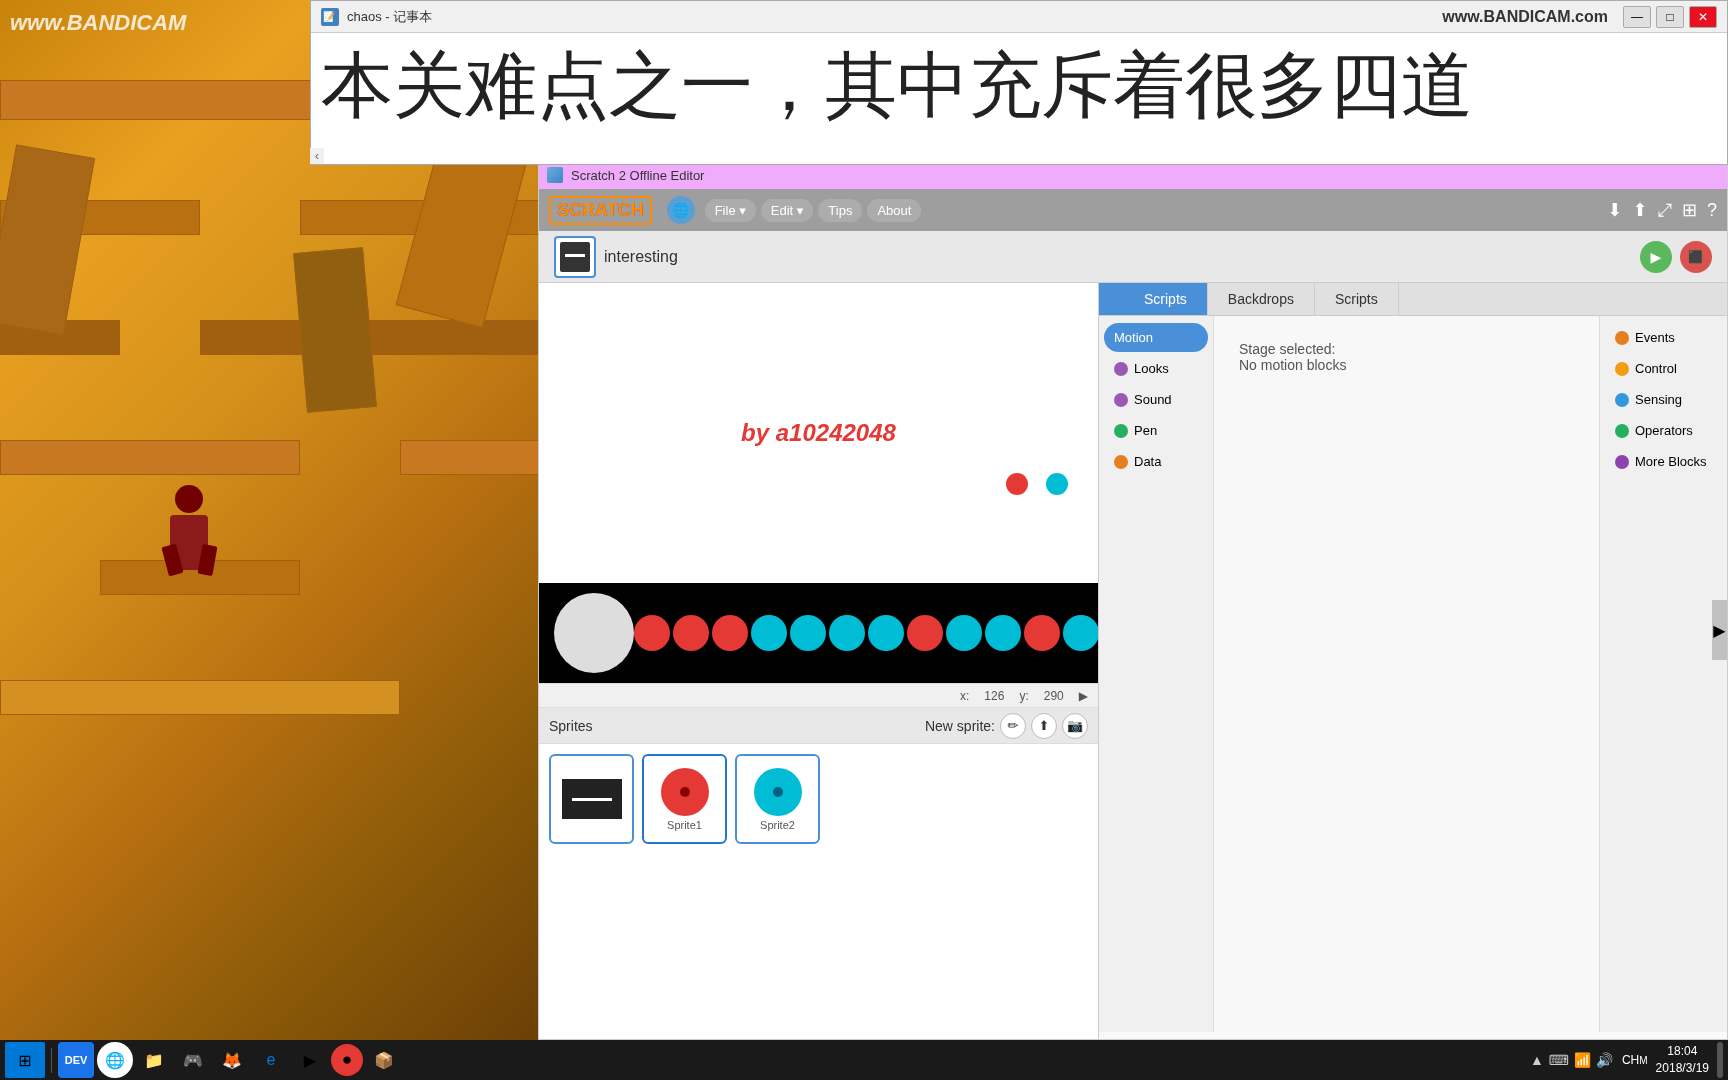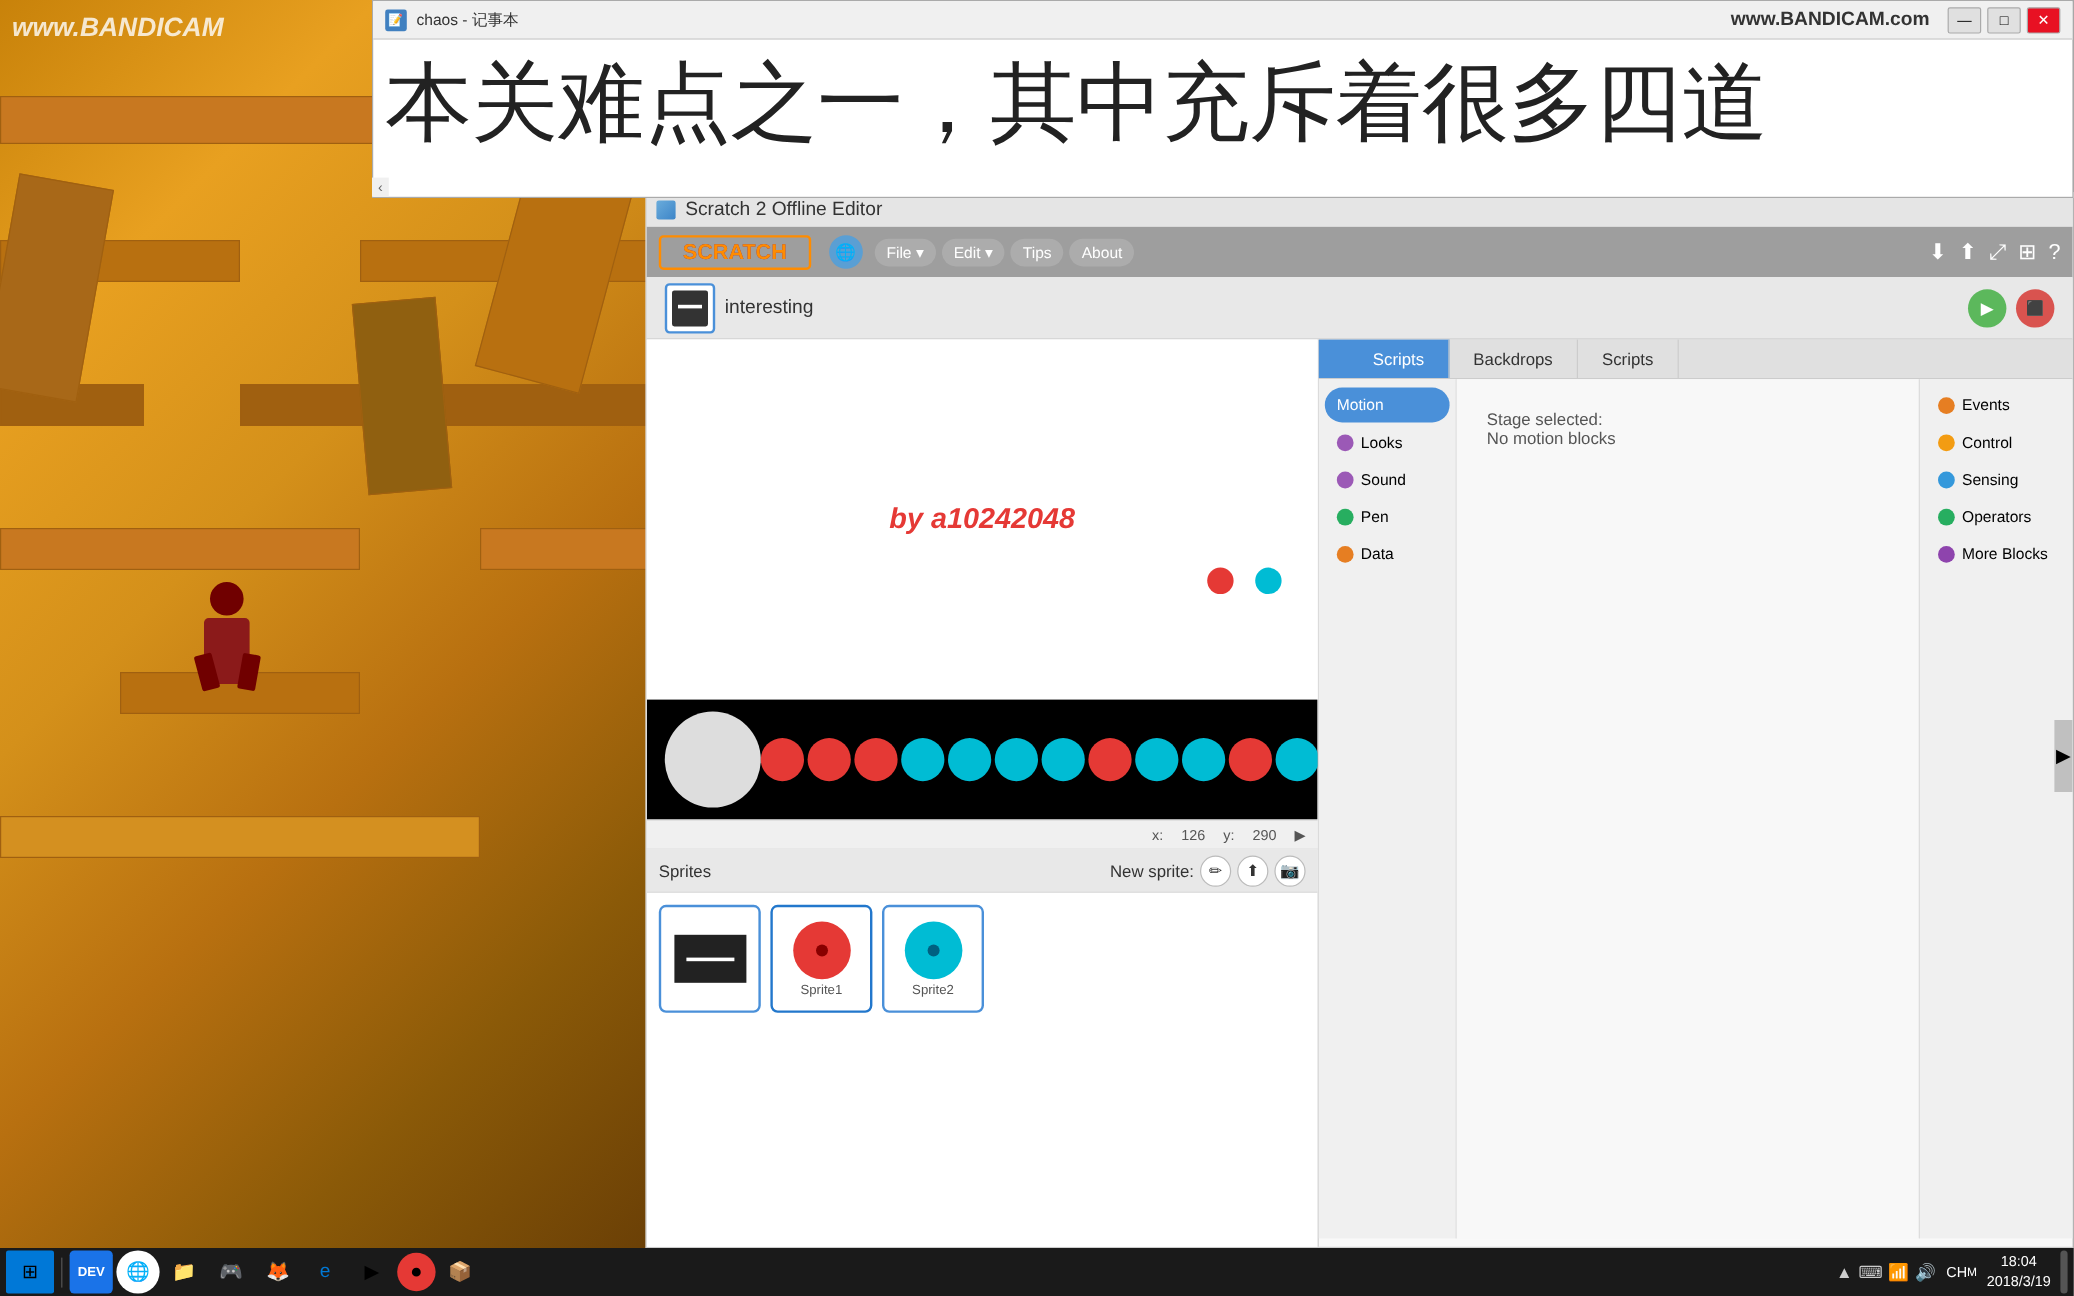--- a/index.html
+++ b/index.html
@@ -93,24 +93,24 @@
     .scratch-editor {
       position: absolute;
       left: 538px; top: 160px;
       width: 1190px; height: 880px;
       background: #f9f9f9;
       border: 1px solid #ccc;
       z-index: 5;
     }
     .scratch-titlebar {
       height: 28px;
-      background: #e5e5e5;
+      background: #f0abfc;
       display: flex; align-items: center;
       padding: 0 8px;
-      font-size: 16px; color: #333;
+      font-size: 13px; color: #333;
       gap: 8px;
     }
     .scratch-titlebar-icon {
       width: 16px; height: 16px;
       background: linear-gradient(135deg, #6aacdb, #3d85c8);
       border-radius: 2px;
     }
 
     .scratch-menubar {
       height: 42px;
@@ -120,21 +120,21 @@
       gap: 5px;
     }
     .scratch-logo {
       font-size: 18px; font-weight: bold;
       color: #ff8c00;
       background: #701a75;
       -webkit-background-clip: text;
       -webkit-text-fill-color: transparent;
       border: 2px solid #ff8c00;
       border-radius: 4px;
-      padding: 2px 18px;
+      padding: 2px 6px;
       -webkit-text-fill-color: #ff8c00;
       margin-right: 10px;
     }
     .scratch-globe {
       width: 28px; height: 28px;
       background: #5a9fd4;
       border-radius: 50%;
       display: flex; align-items: center; justify-content: center;
       color: white; font-size: 14px;
       margin-right: 5px;

